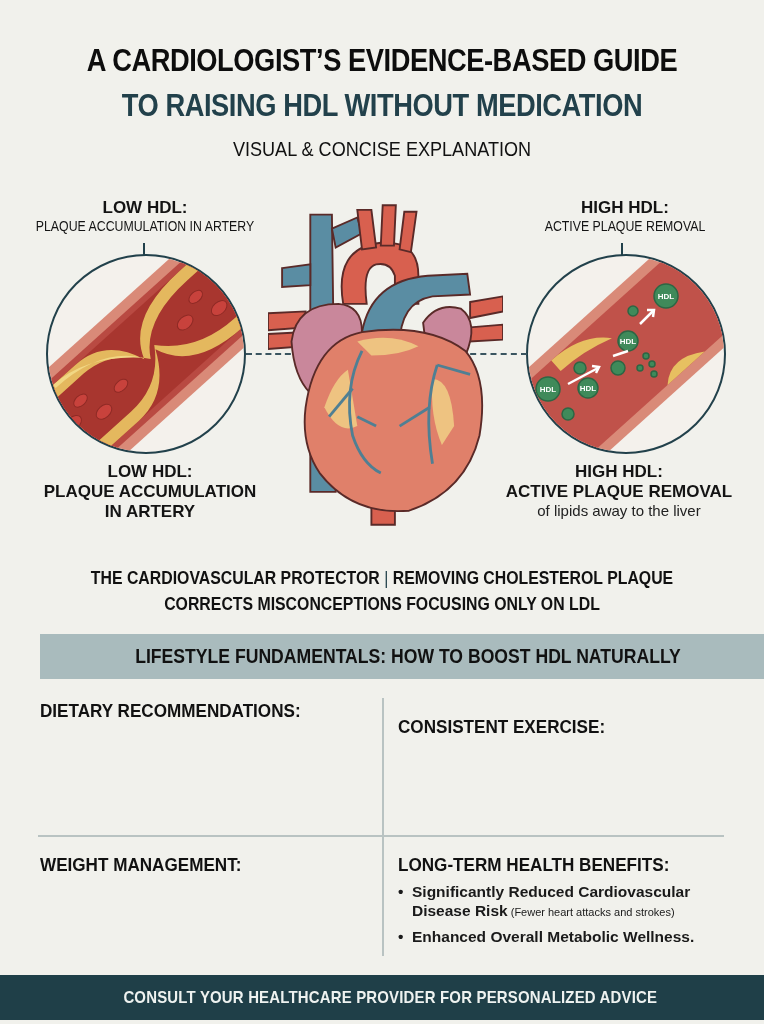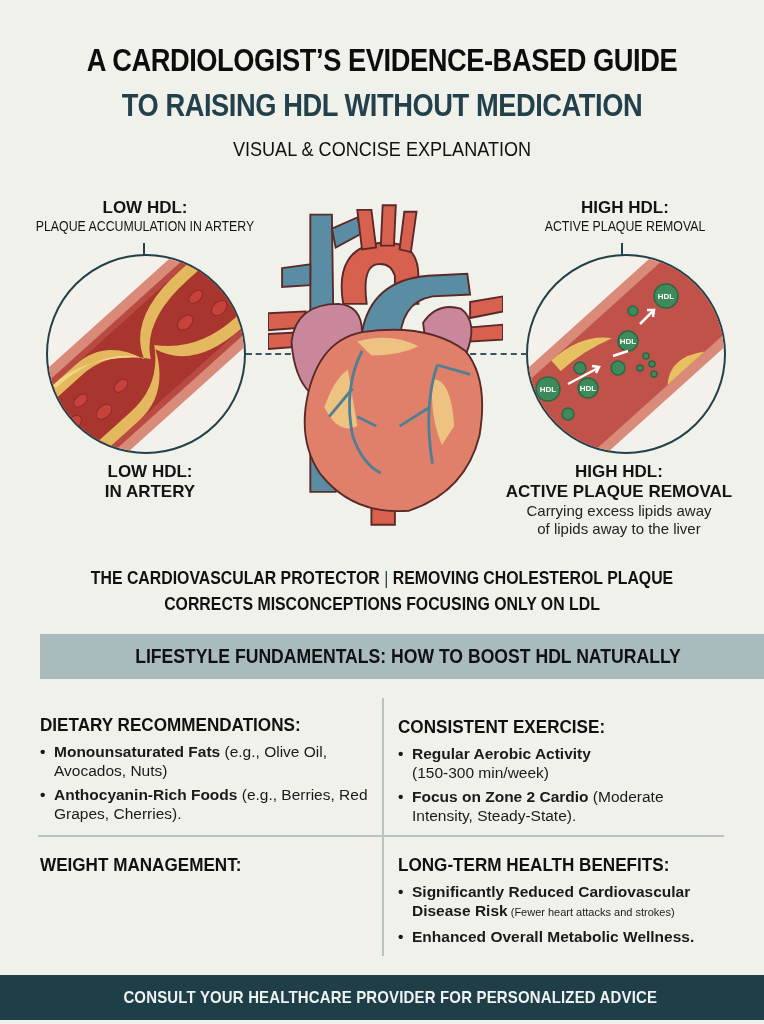--- a/index.html
+++ b/index.html
@@ -186,57 +186,49 @@
       <path d="M95 240 L115 250"></path>
       <path d="M180 185 Q165 230 175 290"></path>
       <path d="M180 185 L215 195"></path>
       <path d="M172 230 L140 250"></path>
     </g>
   </svg>
 </div>
 
 <div class="lower-cap condensed" style="left:20px; top:462px; width:260px;">
   <div>LOW HDL:</div>
+  <div>PLAQUE ACCUMULATION</div>
   <div>IN ARTERY</div>
 </div>
 <div class="lower-cap condensed" style="left:488px; top:462px; width:262px;">
   <div>HIGH HDL:</div>
   <div>ACTIVE PLAQUE REMOVAL</div>
-  <div class="desc">Carrying excess lipids away</div>
   <div class="desc">of lipids away to the liver</div>
 </div>
 
 <div class="band-line" style="top:568px;">
   <span>THE CARDIOVASCULAR PROTECTOR</span>
   <span class="pipe">|</span>
   <span>REMOVING CHOLESTEROL PLAQUE</span>
 </div>
 <div class="band-line" style="top:594px;">CORRECTS MISCONCEPTIONS FOCUSING ONLY ON LDL</div>
 
 <div class="section-bar">
   <span>LIFESTYLE FUNDAMENTALS: HOW TO BOOST HDL NATURALLY</span>
 </div>
 
 <div class="grid-v"></div>
 <div class="grid-h"></div>
 
-<div class="cell" style="left:40px; top:700px; width:335px;margin-top:14px;">
+<div class="cell" style="left:40px; top:700px; width:335px;">
   <span class="ch">DIETARY RECOMMENDATIONS:</span>
-  <ul>
-    <li><b>Monounsaturated Fats</b><span> (e.g., Olive Oil, Avocados, Nuts)</span></li>
-    <li><b>Anthocyanin-Rich Foods</b><span> (e.g., Berries, Red Grapes, Cherries).</span></li>
-  </ul>
 </div>
 
 <div class="cell" style="left:398px; top:716px; width:330px;">
   <span class="ch">CONSISTENT EXERCISE:</span>
-  <ul>
-    <li><b>Regular Aerobic Activity</b><br><span>(150-300 min/week)</span></li>
-    <li><b>Focus on Zone 2 Cardio</b><span> (Moderate Intensity, Steady-State).</span></li>
-  </ul>
 </div>
 
 <div class="cell" style="left:40px; top:854px; width:320px;">
   <span class="ch">WEIGHT MANAGEMENT:</span>
 </div>
 
 <div class="cell" style="left:398px; top:854px; width:340px;">
   <span class="ch">LONG-TERM HEALTH BENEFITS:</span>
   <ul>
     <li><b>Significantly Reduced Cardiovascular Disease Risk</b><span class="small"> (Fewer heart attacks and strokes)</span></li>

